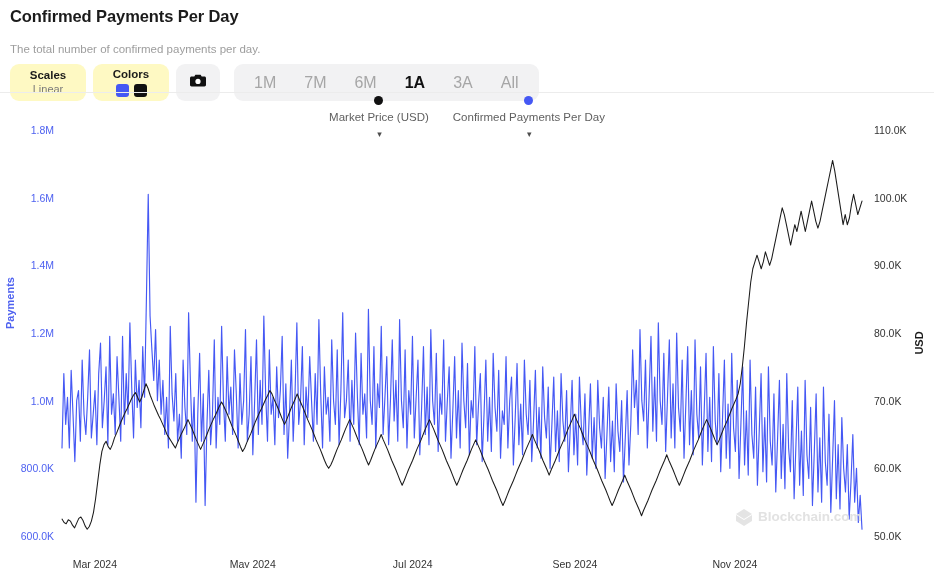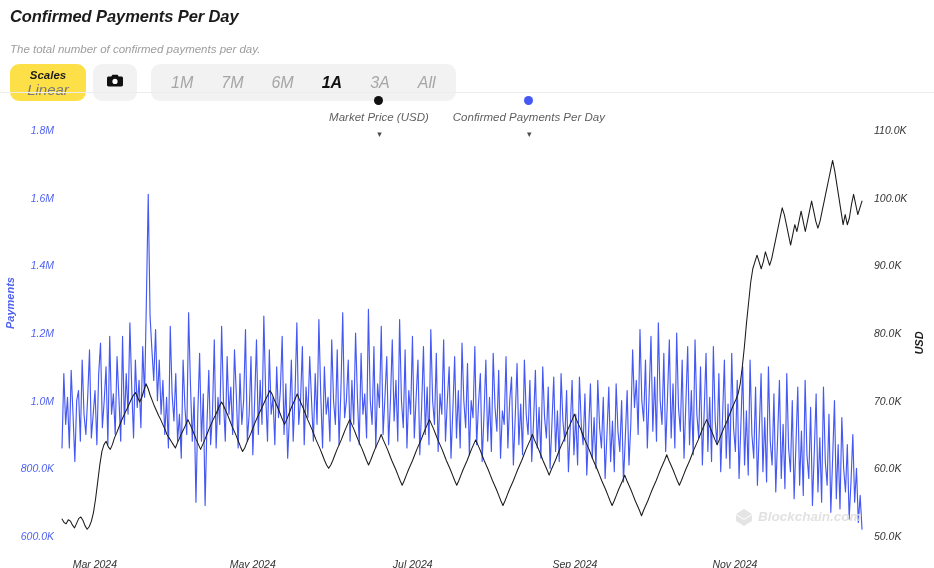--- a/index.html
+++ b/index.html
@@ -1,36 +1,36 @@
 <!DOCTYPE html>
 <html><head>
 <meta charset="utf-8">
 <style>
   html,body{margin:0;padding:0;}
   body{
     width:934px;height:568px;background:#ffffff;
     font-family:"Liberation Sans","DejaVu Sans",sans-serif;
     color:#222;overflow:hidden;position:relative;
   }
-  .page{position:relative;width:934px;height:568px;font-style:italic;}
+  .page{position:relative;width:934px;height:568px;}
 
   
   .hdr{padding:6px 0 0 10px;}
   .title{font-size:16.5px;font-weight:700;color:#1b1b1b;letter-spacing:-0.1px;line-height:20px;}
   .subtitle{font-size:11.5px;color:#9d9d9d;line-height:16px;margin-top:15px;}
 
   
   .toolbar{display:flex;align-items:center;gap:7px;margin:7px 0 0 10px;}
   .ctl{
-    background:#fde047;border-radius:9px;min-width:54px;height:37px;
+    background:#fef9c3;border-radius:9px;min-width:54px;height:37px;
     display:flex;flex-direction:column;align-items:center;justify-content:center;
     padding:0 11px;cursor:pointer;user-select:none;
   }
   .ctl .k{font-size:11.5px;font-weight:700;color:#1b1b1b;line-height:13px;}
-  .ctl .v{font-size:15px;color:#7a7a7a;line-height:13px;margin-top:1px;}
+  .ctl .v{font-size:11px;color:#7a7a7a;line-height:13px;margin-top:1px;}
   .swatches{display:flex;gap:5px;margin-top:3px;}
   .sw{width:13px;height:13px;border-radius:3px;}
   .camera{
     background:#f2f2f3;border-radius:9px;width:44px;height:37px;
     display:flex;align-items:center;justify-content:center;cursor:pointer;
   }
   .ranges{
     background:#f2f2f3;border-radius:9px;height:37px;display:flex;align-items:center;
     padding:0 6px;margin-left:7px;
   }
@@ -70,20 +70,27 @@
 
   <div class="toolbar">
 
     <div class="ctl">
       <div class="k">Scales</div>
       <div class="v">Linear</div>
     </div>
 
 
 
+    <div class="ctl">
+      <div class="k">Colors</div>
+      <div class="swatches">
+        <span class="sw" id="sw0" style="background: rgb(69, 88, 244);"></span>
+        <span class="sw" id="sw1" style="background: rgb(17, 17, 17);"></span>
+      </div>
+    </div>
 
     <div class="camera">
       <span>
         <svg width="17" height="15" viewBox="0 0 17 15">
           <path d="M1.6 3.4h2.7l1.1-1.7h5.2l1.1 1.7h2.7c.9 0 1.6.7 1.6 1.6v6.8c0 .9-.7 1.6-1.6 1.6H1.6c-.9 0-1.6-.7-1.6-1.6V5c0-.9.7-1.6 1.6-1.6z" fill="#111"></path>
           <circle cx="8" cy="8.4" r="2.6" fill="#fff"></circle>
         </svg>
       </span>
     </div>
 

